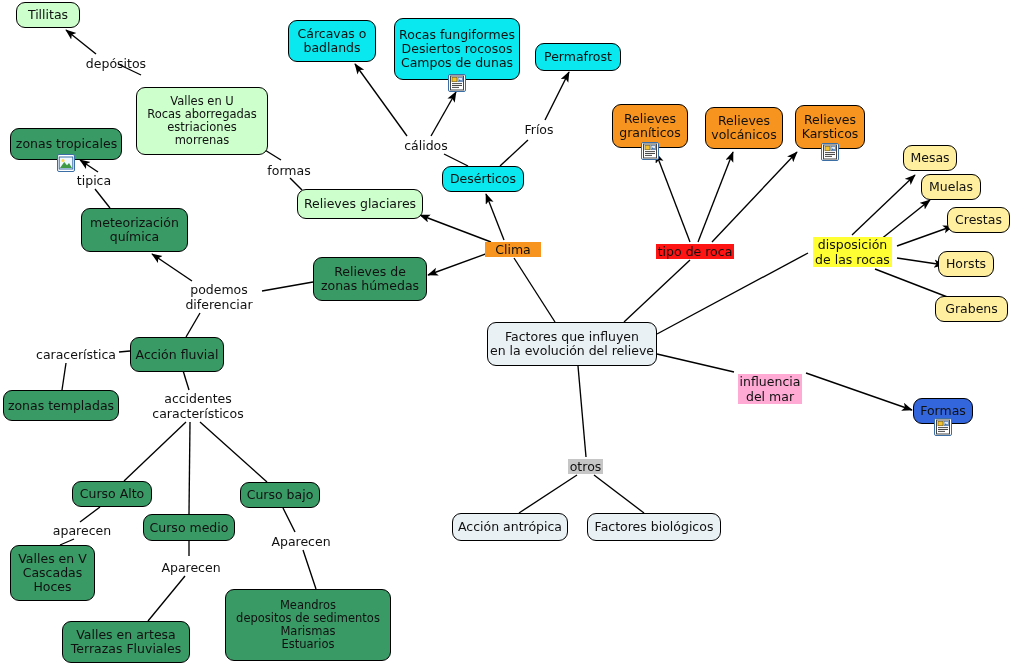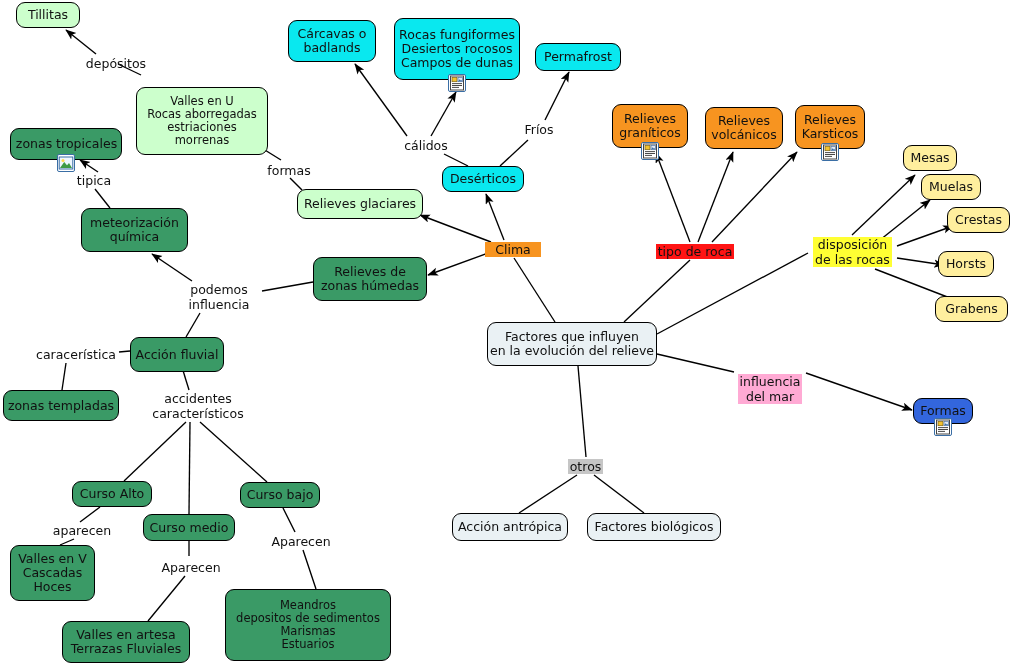--- a/index.html
+++ b/index.html
@@ -224,21 +224,21 @@
       <div class="lbl" style="left: 80px; top: 54px; width: 72px; height: 18px; font-size: 12.5px;"><span style="padding: 0px 2px; display: inline-block; line-height: 1.2;">depósitos</span></div>
       <div class="lbl" style="left: 398px; top: 136px; width: 56px; height: 18px; font-size: 12.5px;"><span style="padding: 0px 2px; display: inline-block; line-height: 1.2;">cálidos</span></div>
       <div class="lbl" style="left: 518px; top: 120px; width: 42px; height: 18px; font-size: 12.5px;"><span style="padding: 0px 2px; display: inline-block; line-height: 1.2;">Fríos</span></div>
       <div class="lbl" style="left: 261px; top: 161px; width: 56px; height: 18px; font-size: 12.5px;"><span style="padding: 0px 2px; display: inline-block; line-height: 1.2;">formas</span></div>
       <div class="lbl" style="left: 71px; top: 171px; width: 46px; height: 18px; font-size: 12.5px;"><span style="padding: 0px 2px; display: inline-block; line-height: 1.2;">tipica</span></div>
       <div class="lbl" style="left: 491px; top: 240px; width: 44px; height: 18px; font-size: 12.5px;"><span class="h-orange" style="padding: 0px 10px; display: inline-block; line-height: 1.2;">Clima</span></div>
       <div class="lbl" style="left: 655px; top: 242px; width: 80px; height: 18px; font-size: 12.5px;"><span class="h-red" style="padding: 0px 2px; display: inline-block; line-height: 1.2;">tipo de roca</span></div>
       <div class="lbl" style="left: 808px; top: 235px; width: 89px; height: 34px; font-size: 12.5px;"><span class="h-yellow" style="padding: 0px 2px; display: inline-block; line-height: 1.2;">disposición
 de las rocas</span></div>
       <div class="lbl" style="left: 176px; top: 281px; width: 86px; height: 32px; font-size: 12.5px;"><span style="padding: 0px 2px; display: inline-block; line-height: 1.2;">podemos
-influencia</span></div>
+diferenciar</span></div>
       <div class="lbl" style="left: 33px; top: 345px; width: 86px; height: 18px; font-size: 12.5px;"><span style="padding: 0px 2px; display: inline-block; line-height: 1.2;">caracerística</span></div>
       <div class="lbl" style="left: 734px; top: 372px; width: 72px; height: 33px; font-size: 12.5px;"><span class="h-pink" style="padding: 0px 2px; display: inline-block; line-height: 1.2;">influencia
 del mar</span></div>
       <div class="lbl" style="left: 147px; top: 390px; width: 102px; height: 32px; font-size: 12.5px;"><span style="padding: 0px 2px; display: inline-block; line-height: 1.2;">accidentes
 característicos</span></div>
       <div class="lbl" style="left: 566px; top: 457px; width: 39px; height: 18px; font-size: 12.5px;"><span class="h-grey" style="padding: 0px 2px; display: inline-block; line-height: 1.2;">otros</span></div>
       <div class="lbl" style="left: 50px; top: 521px; width: 64px; height: 18px; font-size: 12.5px;"><span style="padding: 0px 2px; display: inline-block; line-height: 1.2;">aparecen</span></div>
       <div class="lbl" style="left: 267px; top: 532px; width: 68px; height: 18px; font-size: 12.5px;"><span style="padding: 0px 2px; display: inline-block; line-height: 1.2;">Aparecen</span></div>
       <div class="lbl" style="left: 157px; top: 558px; width: 68px; height: 18px; font-size: 12.5px;"><span style="padding: 0px 2px; display: inline-block; line-height: 1.2;">Aparecen</span></div>
     </div>

